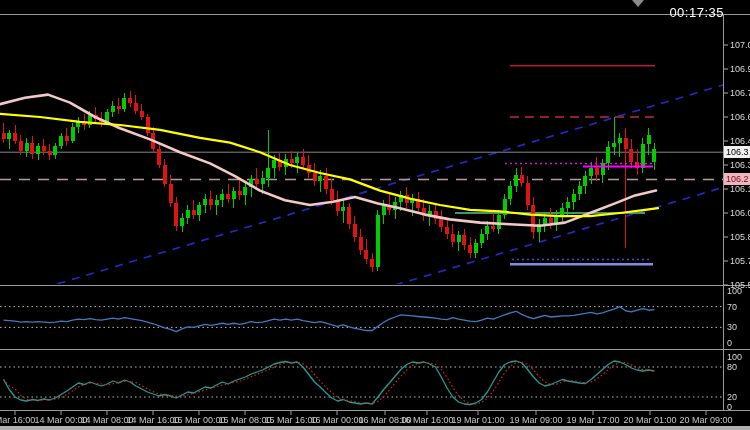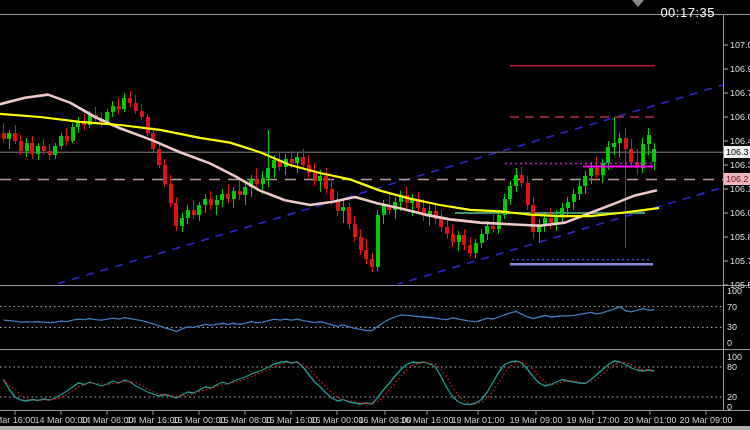--- a/index.html
+++ b/index.html
@@ -1,20 +1,20 @@
 <!DOCTYPE html>
 <html><head>
 <meta charset="utf-8">
 <style>
   html,body{margin:0;padding:0;background:#000;}
   .screen{position:relative;width:750px;height:430px;background:#000;overflow:hidden;
           font-family:"Liberation Sans",sans-serif;}
   svg{position:absolute;left:0;top:0;}
   svg text{font-family:"Liberation Sans",sans-serif;}
-  .clock{position:absolute;top:5px;right:35px;color:#ffffff;font-size:13px;letter-spacing:.5px;}
+  .clock{position:absolute;top:5px;right:26px;color:#ffffff;font-size:13px;letter-spacing:.5px;}
   .tri{position:absolute;top:0;left:632px;width:0;height:0;border-left:6px solid transparent;
        border-right:6px solid transparent;border-top:7px solid #8a8a8a;}
   .pricebox{position:absolute;left:724px;width:26px;height:12px;font-size:9px;line-height:12px;
             padding-left:2px;overflow:hidden;white-space:nowrap;}
   .pricebox.white{top:146px;background:#f0f0f0;color:#000;}
   .pricebox.pink{top:173px;background:#f0b4bc;color:#6b1020;}
   .bottomstrip{position:absolute;left:0;bottom:0;width:750px;height:4px;background:#b0b0b0;}
 </style>
 </head>
 <body>

